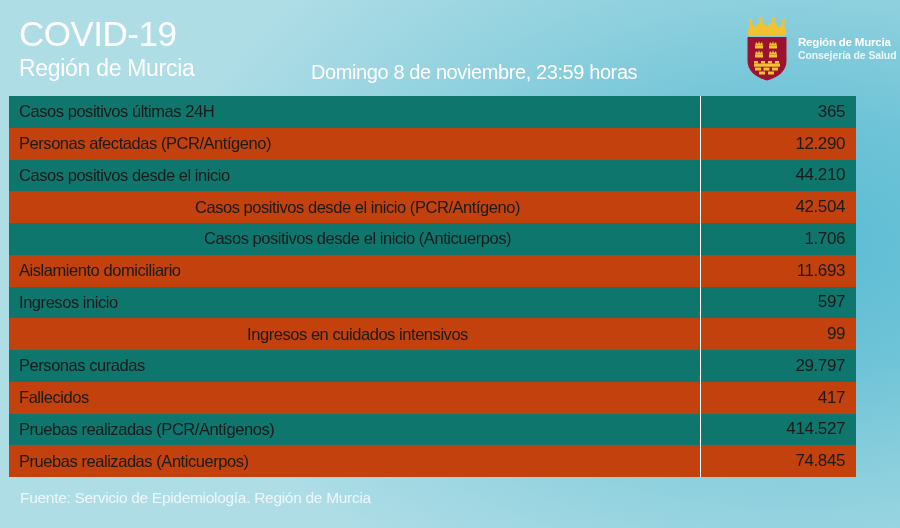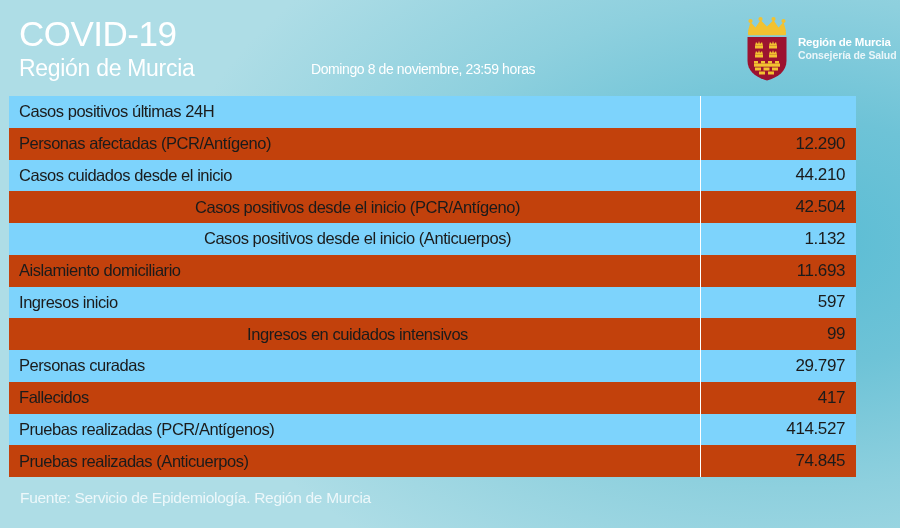--- a/index.html
+++ b/index.html
@@ -50,21 +50,21 @@
     color: #ffffff;
     letter-spacing: -0.3px;
     line-height: 26px;
     margin-top: 1px;
     white-space: nowrap;
   }
   #date-label {
     position: absolute;
     left: 311px;
     top: 61px;
-    font-size: 14px;
+    font-size: 20px;
     color: #ffffff;
     letter-spacing: -0.4px;
     white-space: nowrap;
   }
 
   
   #logo {
     position: absolute;
     left: 742px;
     top: 15px;
@@ -109,21 +109,21 @@
     background: #eef3f5;
   }
   .row {
     position: relative;
     height: 31.75px;
     width: 100%;
     box-sizing: border-box;
     display: flex;
     align-items: center;
   }
-  .row.shade-a { background: #7dd3fc; }
+  .row.shade-a { background: #0f766e; }
   .row.shade-b { background: #c2410c; }
 
   .row-label {
     box-sizing: border-box;
     width: 691px;
     padding: 0 10px 0 10px;
     font-size: 16.5px;
     color: #1b1b1b;
     letter-spacing: -0.45px;
     white-space: nowrap;
@@ -220,40 +220,41 @@
         <div id="logo-line1">Región de Murcia</div>
         <div id="logo-line2">Consejería de Salud</div>
       </div>
     </div>
   </div>
 
   <div id="table">
       <div class="row shade-a">
         <div class="row-label">Casos positivos últimas 24H</div>
         <div class="row-divider"></div>
+        <div class="row-value">365</div>
       </div>
       <div class="row shade-b">
         <div class="row-label">Personas afectadas (PCR/Antígeno)</div>
         <div class="row-divider"></div>
         <div class="row-value">12.290</div>
       </div>
       <div class="row shade-a">
-        <div class="row-label">Casos cuidados desde el inicio</div>
+        <div class="row-label">Casos positivos desde el inicio</div>
         <div class="row-divider"></div>
         <div class="row-value">44.210</div>
       </div>
       <div class="row shade-b">
         <div class="row-label indent">Casos positivos desde el inicio (PCR/Antígeno)</div>
         <div class="row-divider"></div>
         <div class="row-value">42.504</div>
       </div>
       <div class="row shade-a">
         <div class="row-label indent">Casos positivos desde el inicio (Anticuerpos)</div>
         <div class="row-divider"></div>
-        <div class="row-value">1.132</div>
+        <div class="row-value">1.706</div>
       </div>
       <div class="row shade-b">
         <div class="row-label">Aislamiento domiciliario</div>
         <div class="row-divider"></div>
         <div class="row-value">11.693</div>
       </div>
       <div class="row shade-a">
         <div class="row-label">Ingresos inicio</div>
         <div class="row-divider"></div>
         <div class="row-value">597</div>

